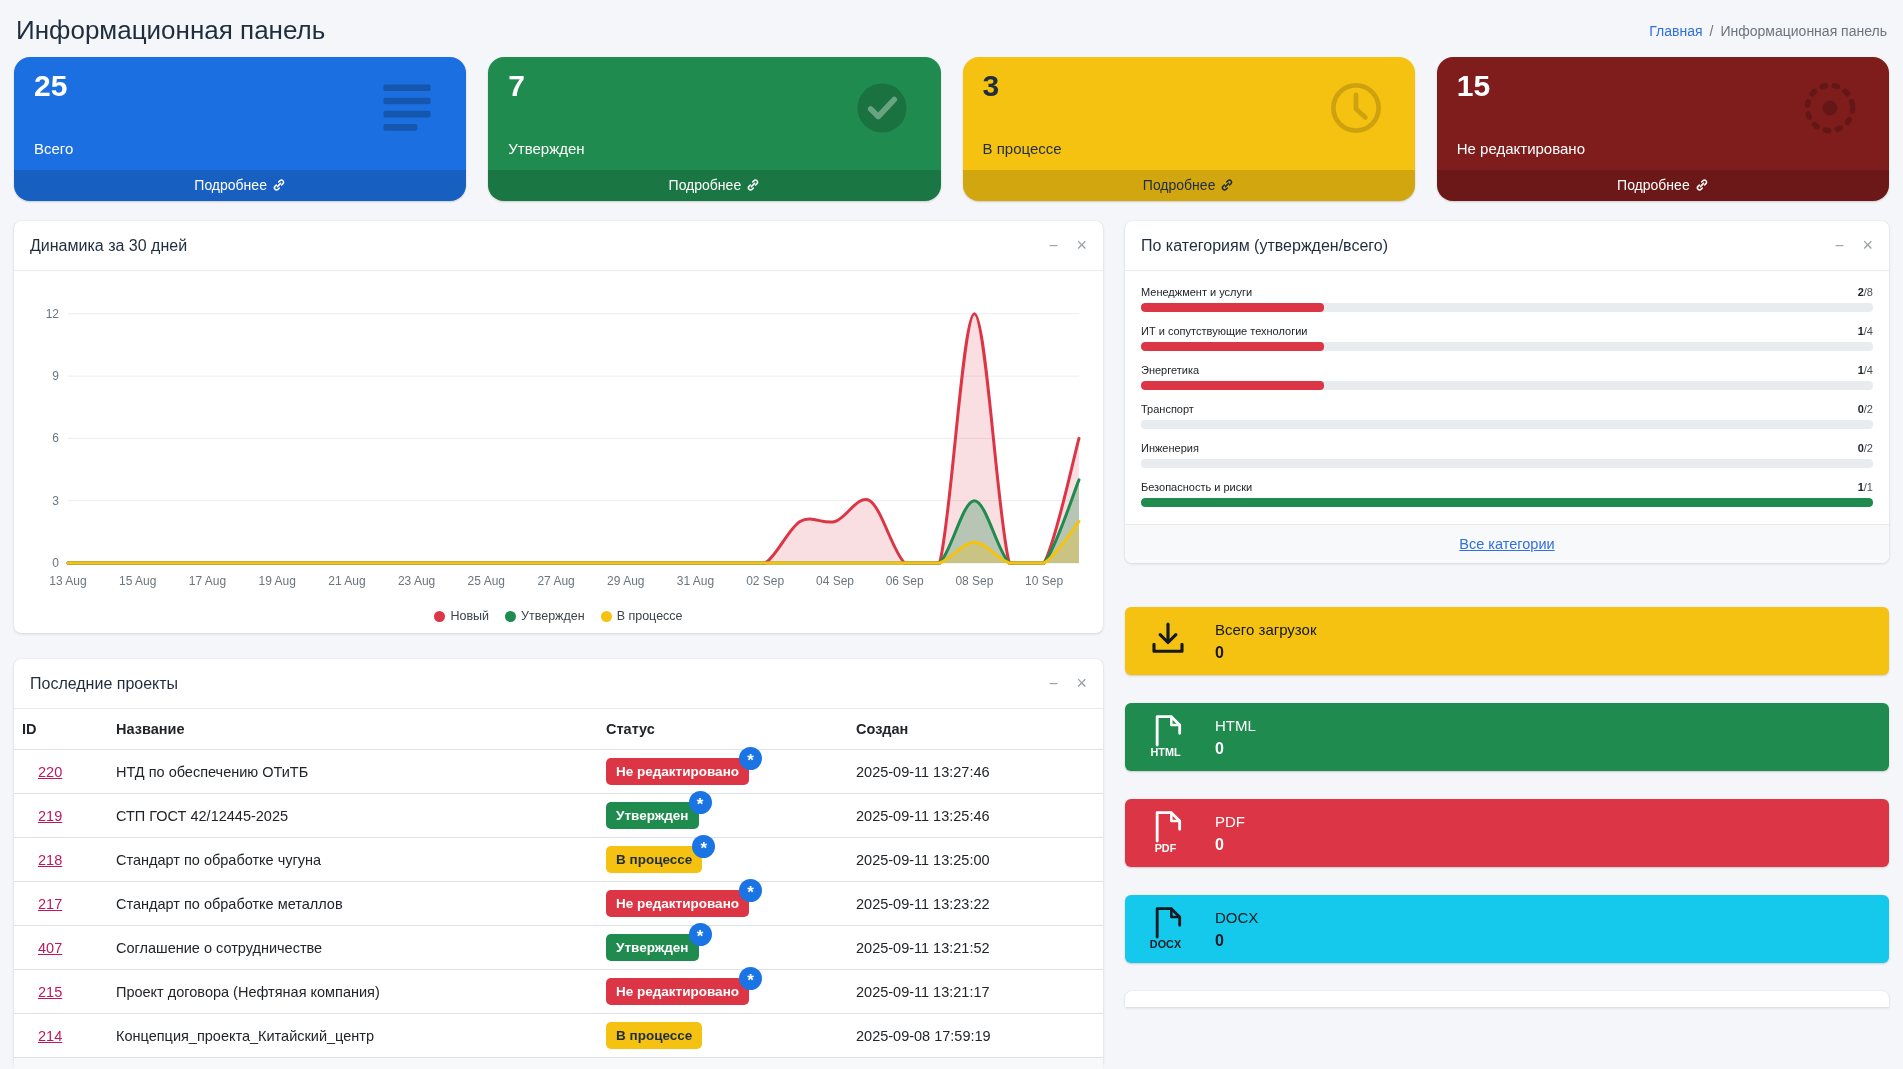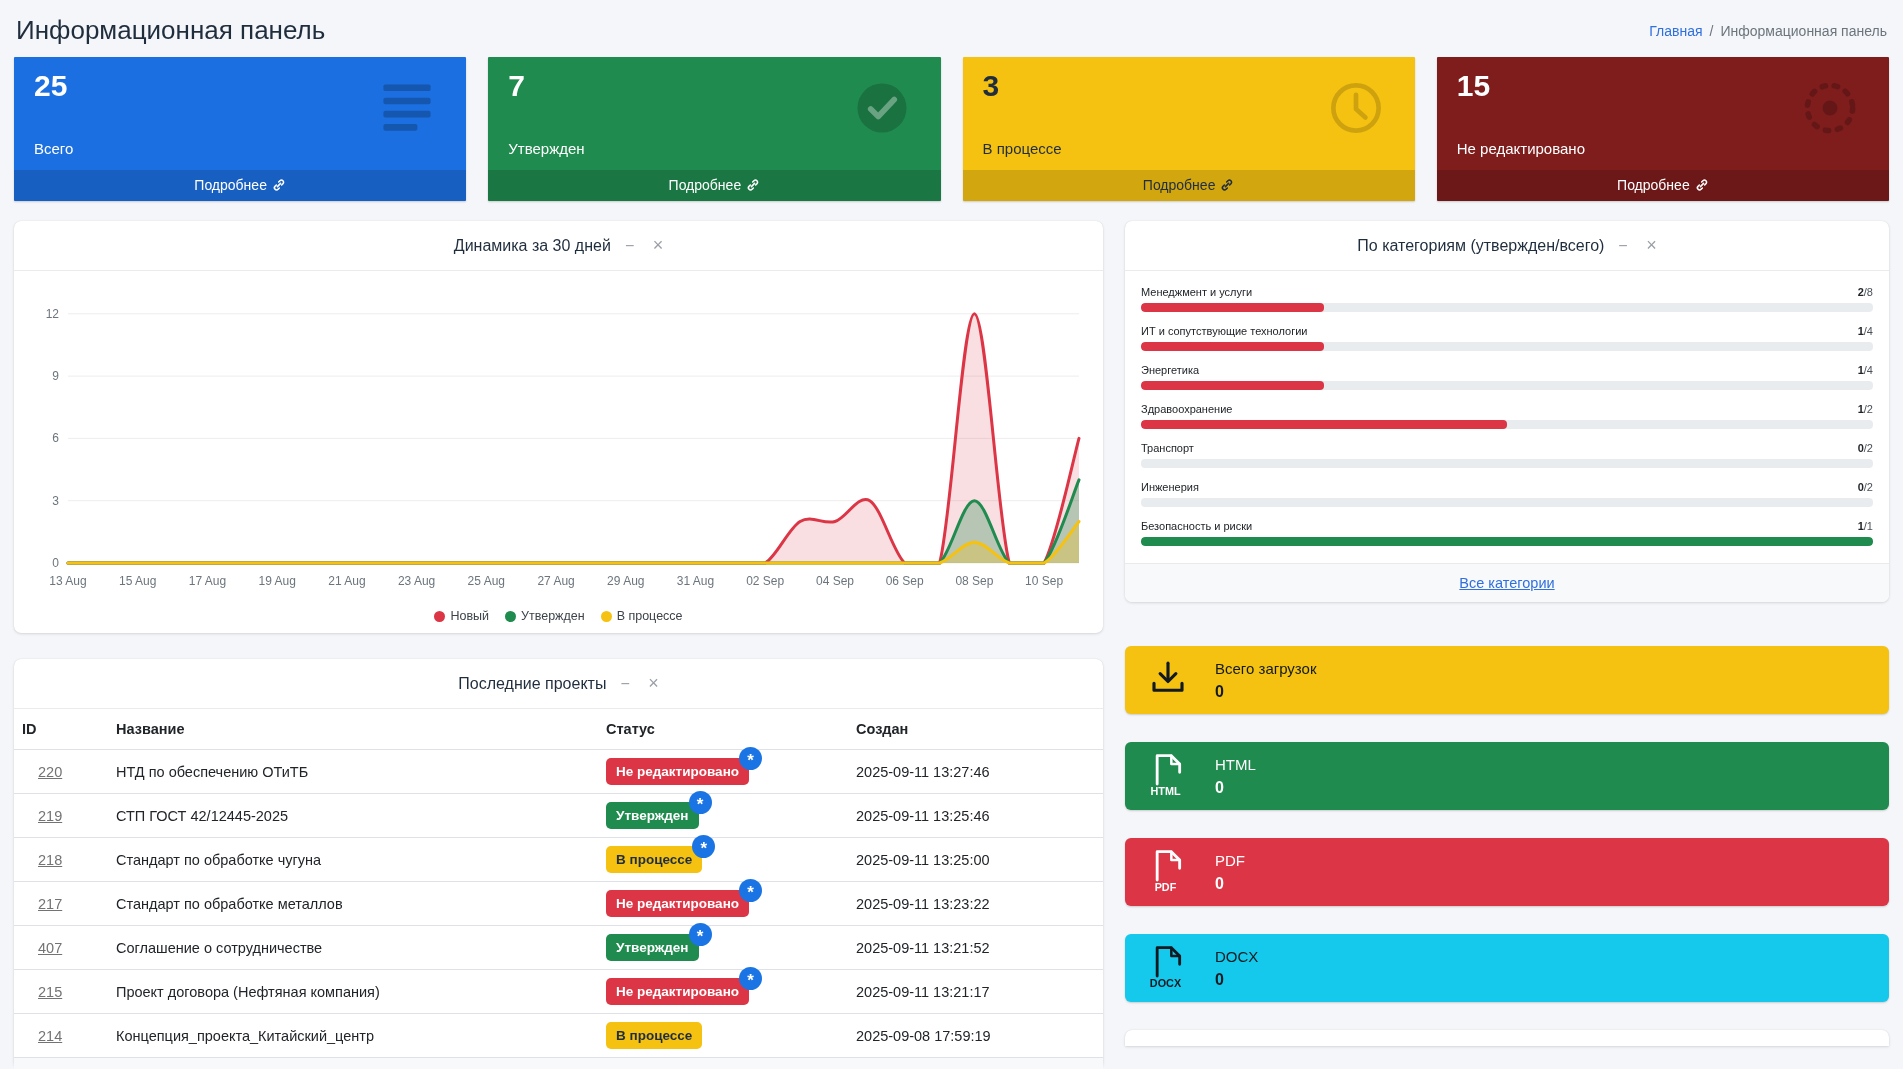--- a/index.html
+++ b/index.html
@@ -9,39 +9,39 @@
   
   .content-header { display:flex; justify-content:space-between; align-items:center;
     padding:15px 16px 11px 16px; }
   .page-title { font-size:26px; font-weight:400; color:#1f2d3d; }
   .breadcrumb { font-size:14px; color:#6c757d; }
   .breadcrumb a { color:#2f6fdf; text-decoration:none; }
   .breadcrumb .sep { margin:0 7px; color:#6c757d; }
 
   
   .cards-row { display:grid; grid-template-columns:repeat(4,1fr); gap:22px; padding:0 14px; }
-  .small-card { position:relative; height:144px; border-radius:1px; color:#fff;
+  .small-card { position:relative; height:144px; border-radius:16px; color:#fff;
     box-shadow:0 1px 2px rgba(0,0,0,.18); overflow:hidden; }
   .small-card.dark-text { color:#1f2d3d; }
   .sc-value { font-size:30px; font-weight:700; margin:12px 0 0 20px; }
   .sc-label { position:absolute; left:20px; bottom:44px; font-size:15px; }
   .ghost { position:absolute; right:26px; top:18px; }
   .sc-footer { position:absolute; left:0; right:0; bottom:0; height:31px; line-height:30px;
     text-align:center; background:rgba(0,0,0,0.14); font-size:14px; color:inherit;
     text-decoration:none; cursor:pointer; }
   .sc-footer svg { vertical-align:-2px; margin-left:5px; }
 
   
   .main-row { display:flex; gap:22px; padding:20px 14px 0 14px; align-items:flex-start; }
   .col-left { width:1089px; flex:none; }
   .col-right { flex:1; }
 
   .panel { background:#fff; border-radius:7px; margin-bottom:26px;
     box-shadow:0 0 1px rgba(0,0,0,.13), 0 1px 3px rgba(0,0,0,.12); }
-  .panel-header { display:flex; justify-content:center; align-items:center;
+  .panel-header { display:flex; justify-content:space-between; align-items:center;
     padding:15px 16px; border-bottom:1px solid rgba(0,0,0,.08); }
   .panel-title { font-size:16px; color:#1f2d3d; }
   .tools button { background:none; border:none; color:#9aa0a6; cursor:pointer;
     font-size:16px; margin-left:14px; line-height:1; font-family:inherit; }
   .tool-collapse::before { content:"−"; }
   .tool-close::before { content:"×"; font-size:18px; }
 
   
   .chart-body { padding:8px 12px 0 12px; }
   .tick { font-size:12px; fill:#6c757d; font-family:"Liberation Sans",sans-serif; }
@@ -63,21 +63,21 @@
     border-radius:0 0 7px 7px; text-align:center; padding:11px; font-size:14.5px; }
   .panel-footer a { color:#2f6fdf; }
 
   
   table { width:100%; border-collapse:collapse; font-size:14.5px; }
   th { text-align:left; font-weight:700; padding:12px 16px; color:#212529; }
   th.c-id { width:86px; padding-left:8px; }
   th.c-status { width:250px; } th.c-created { width:263px; }
   td { padding:8px 16px; border-top:1px solid #dee2e6; height:43px; vertical-align:middle; }
   td.c-id { padding-left:24px; }
-  td.c-id a { color:#737373; }
+  td.c-id a { color:#be185d; }
   .badge { position:relative; display:inline-block; padding:6px 10px; border-radius:5px;
     font-size:13.5px; font-weight:700; }
   .badge.red { background:#dc3545; color:#fff; }
   .badge.green { background:#1f8b4e; color:#fff; }
   .badge.yellow { background:#f5c211; color:#1f2d3d; }
   .star { position:absolute; top:-11px; right:-13px; width:23px; height:23px;
     border-radius:50%; background:#1b74e4; color:#fff; display:flex; align-items:center;
     justify-content:center; font-size:17px; font-weight:700; padding-top:5px; }
   .table-footer { height:12px; background:#f8f9fa; border-top:1px solid #dee2e6; }
 
@@ -329,29 +329,20 @@
     <div class="cat-top">
       <span class="cat-label">Энергетика</span>
       <span><b class="cat-approved">1</b><span class="cat-total">/4</span></span>
     </div>
     <div class="progress">
               <div class="progress-bar" style="width: 25%; background: rgb(220, 53, 69);"></div>
             </div>
   </div>
           <div class="cat-item">
     <div class="cat-top">
-      <span class="cat-label">Здравоохранение</span>
-      <span><b class="cat-approved">1</b><span class="cat-total">/2</span></span>
-    </div>
-    <div class="progress">
-              <div class="progress-bar" style="width: 50%; background: rgb(220, 53, 69);"></div>
-            </div>
-  </div>
-          <div class="cat-item">
-    <div class="cat-top">
       <span class="cat-label">Транспорт</span>
       <span><b class="cat-approved">0</b><span class="cat-total">/2</span></span>
     </div>
     <div class="progress">
               <div class="progress-bar" style="width: 0%; background: rgb(220, 53, 69);"></div>
             </div>
   </div>
           <div class="cat-item">
     <div class="cat-top">
       <span class="cat-label">Инженерия</span>

